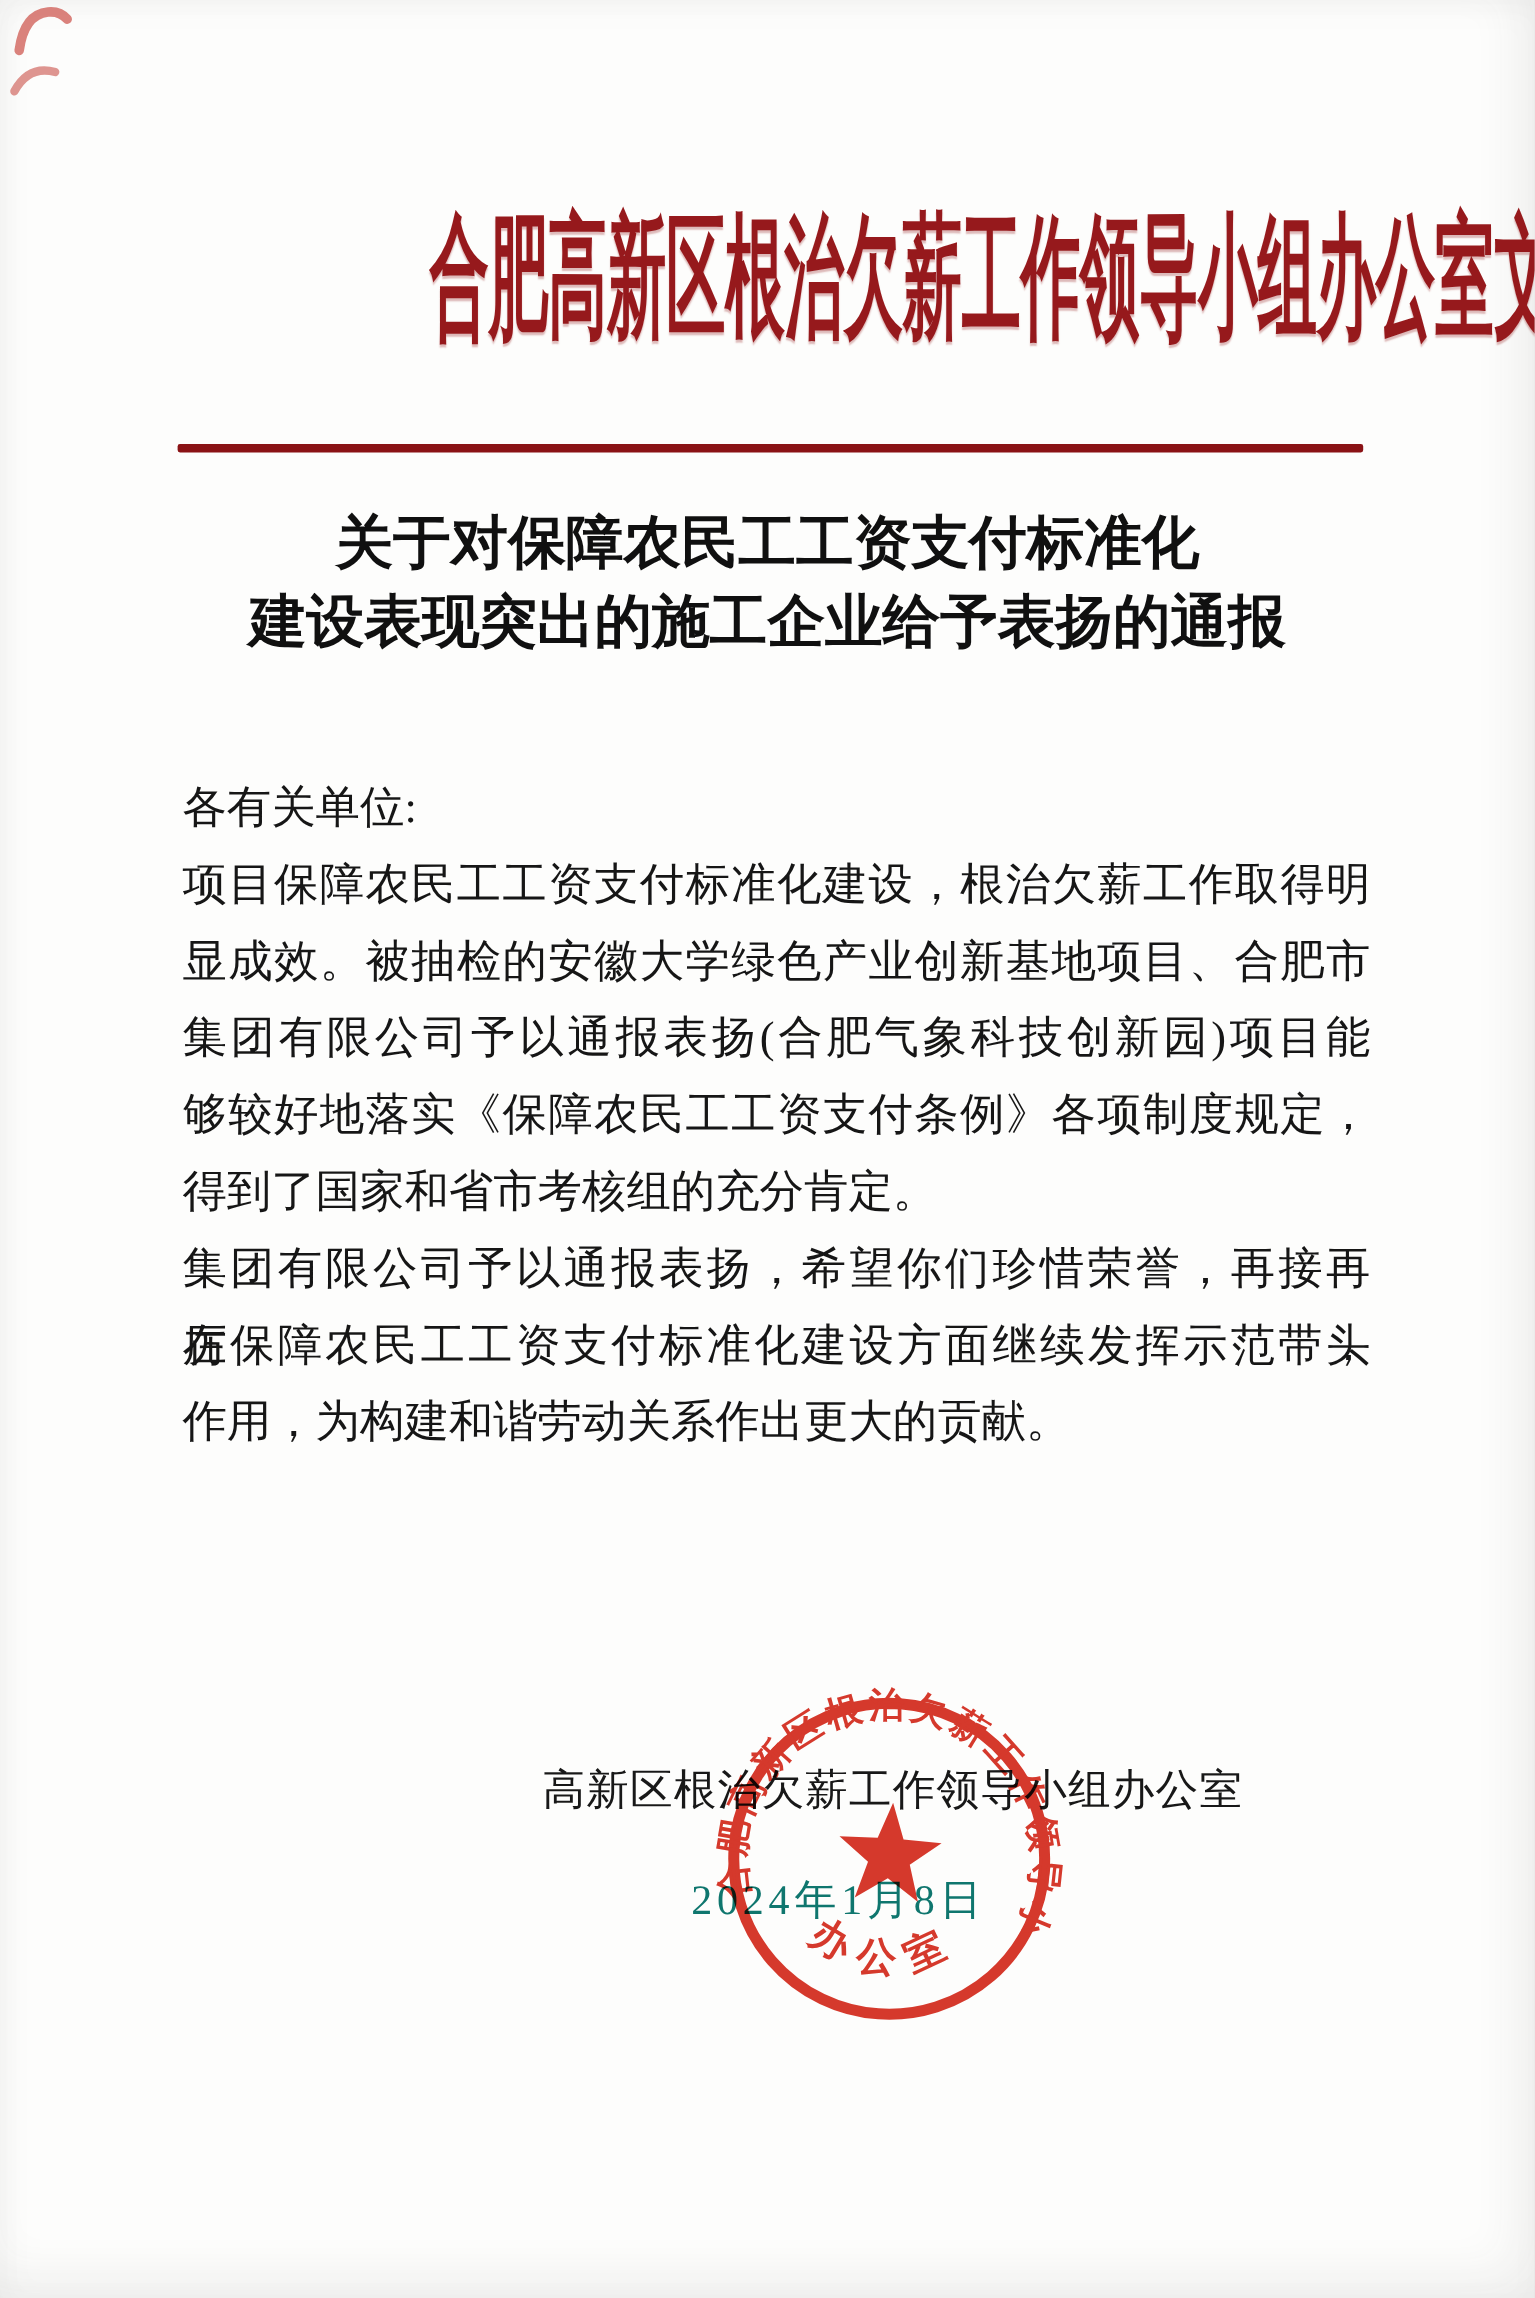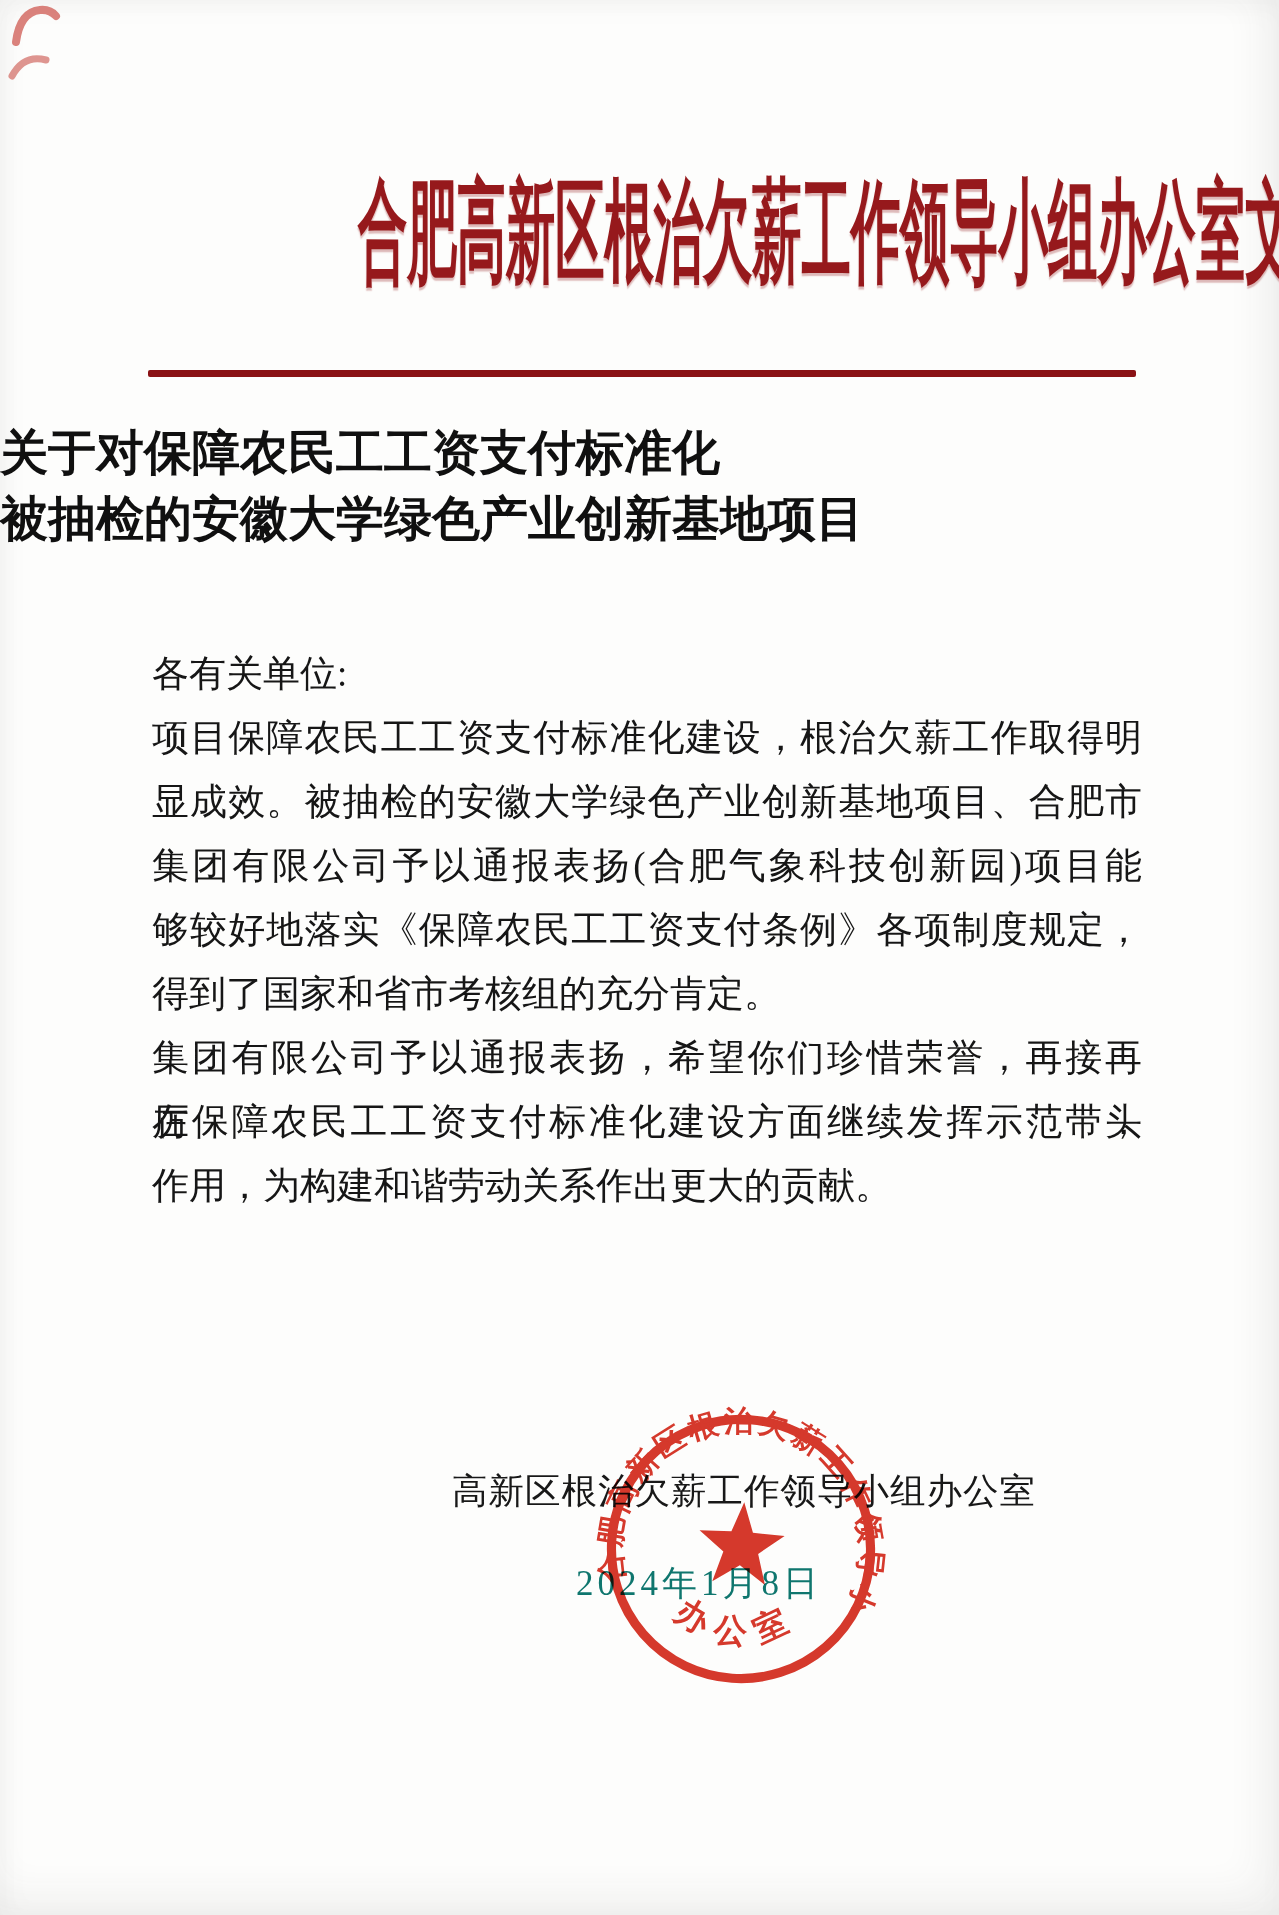--- a/index.html
+++ b/index.html
@@ -25,21 +25,21 @@
     letter-spacing:0;
     text-shadow:0 3px 2px rgba(150,30,30,.30);
     line-height:1.15;
   }
   .red-rule{
     position:absolute;top:370px;left:148px;width:988px;height:7px;
     background:#8a1215;border-radius:2px;
   }
   .doc-title{
     position:absolute;top:420px;left:0;width:1279px;
-    text-align:left;color:#101010;font-weight:bold;
+    text-align:center;color:#101010;font-weight:bold;
     font-size:48px;line-height:66px;
   }
   .body-block{
     position:absolute;top:642px;left:152px;width:990px;
     color:#161616;font-size:37px;line-height:64px;
   }
   .body-line{
     height:64px;
     text-align:justify;text-align-last:justify;
     -moz-text-align-last:justify;
@@ -76,21 +76,21 @@
     <path d="M10,40 Q14,10 34,8 Q44,7 50,14" fill="none" stroke="#cf5a52" stroke-width="8" stroke-linecap="round"></path>
     <path d="M6,74 Q18,52 40,58" fill="none" stroke="#d4736c" stroke-width="7" stroke-linecap="round"></path>
   </svg>
 
   <div class="masthead">合肥高新区根治欠薪工作领导小组办公室文件</div>
 
   <div class="red-rule"></div>
 
   <div class="doc-title">
     <div>关于对保障农民工工资支付标准化</div>
-    <div>被抽检的安徽大学绿色产业创新基地项目</div>
+    <div>建设表现突出的施工企业给予表扬的通报</div>
   </div>
 
   <div class="body-block">
     <div class="body-line left">各有关单位:</div>
 
     <div class="body-line">项目保障农民工工资支付标准化建设，根治欠薪工作取得明</div>
     <div class="body-line">显成效。被抽检的安徽大学绿色产业创新基地项目、合肥市</div>
     <div class="body-line">集团有限公司予以通报表扬(合肥气象科技创新园)项目能</div>
     <div class="body-line">够较好地落实《保障农民工工资支付条例》各项制度规定，</div>
     <div class="body-line left">得到了国家和省市考核组的充分肯定。</div>

